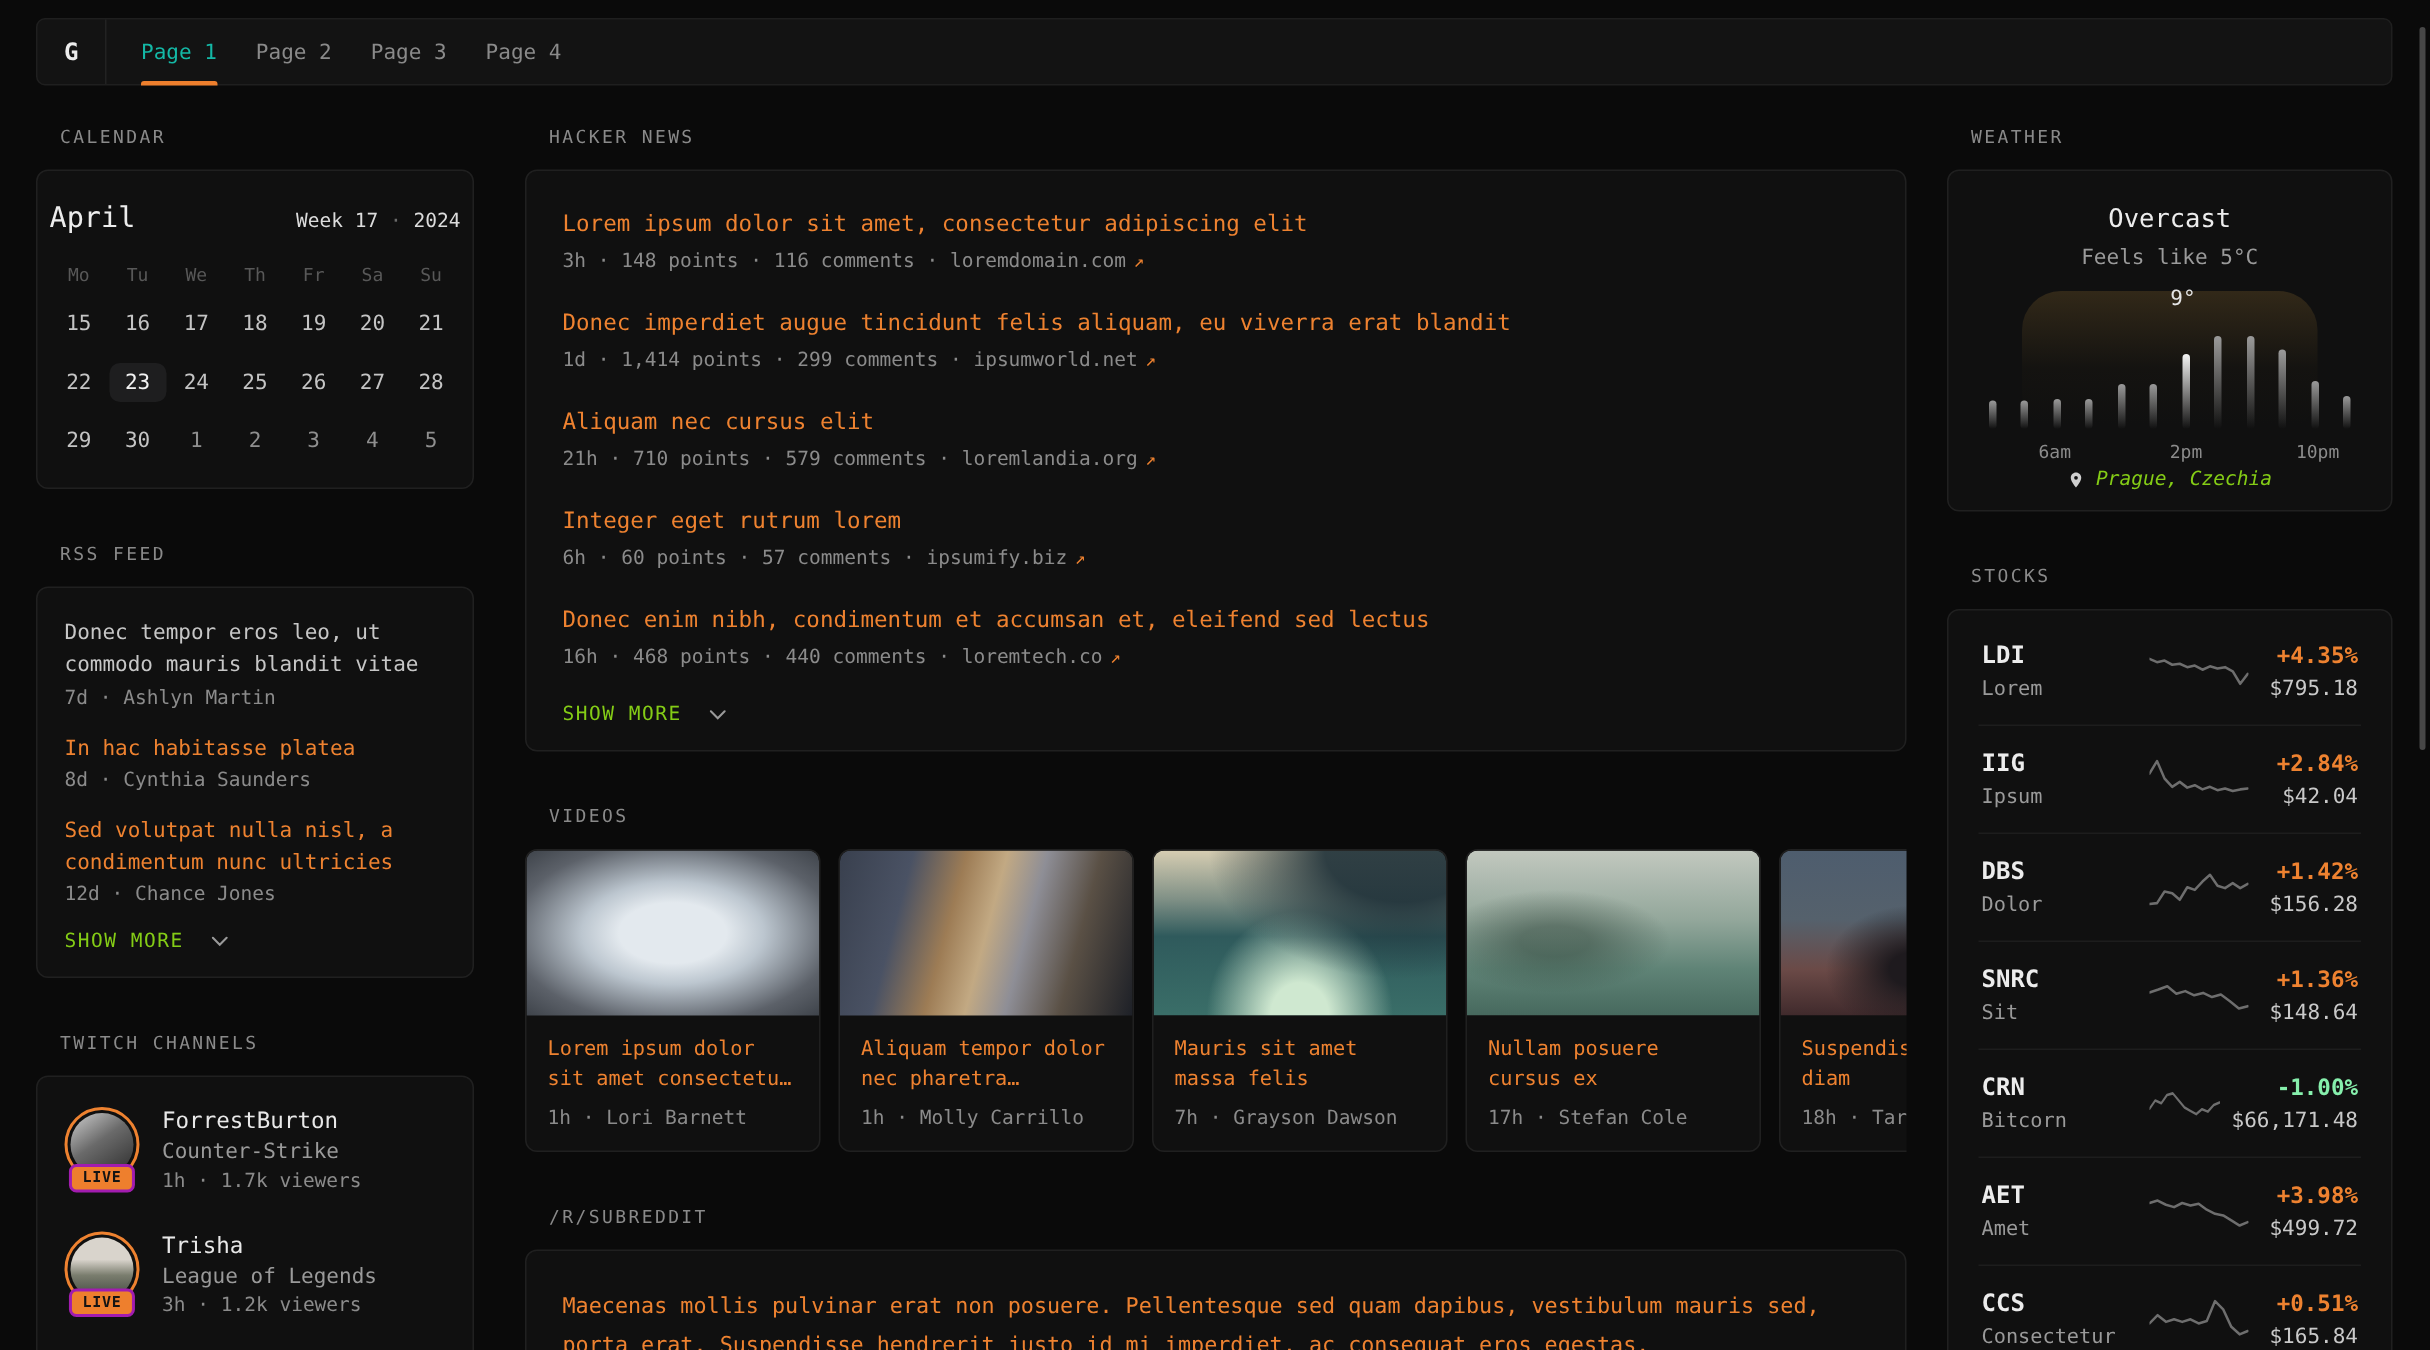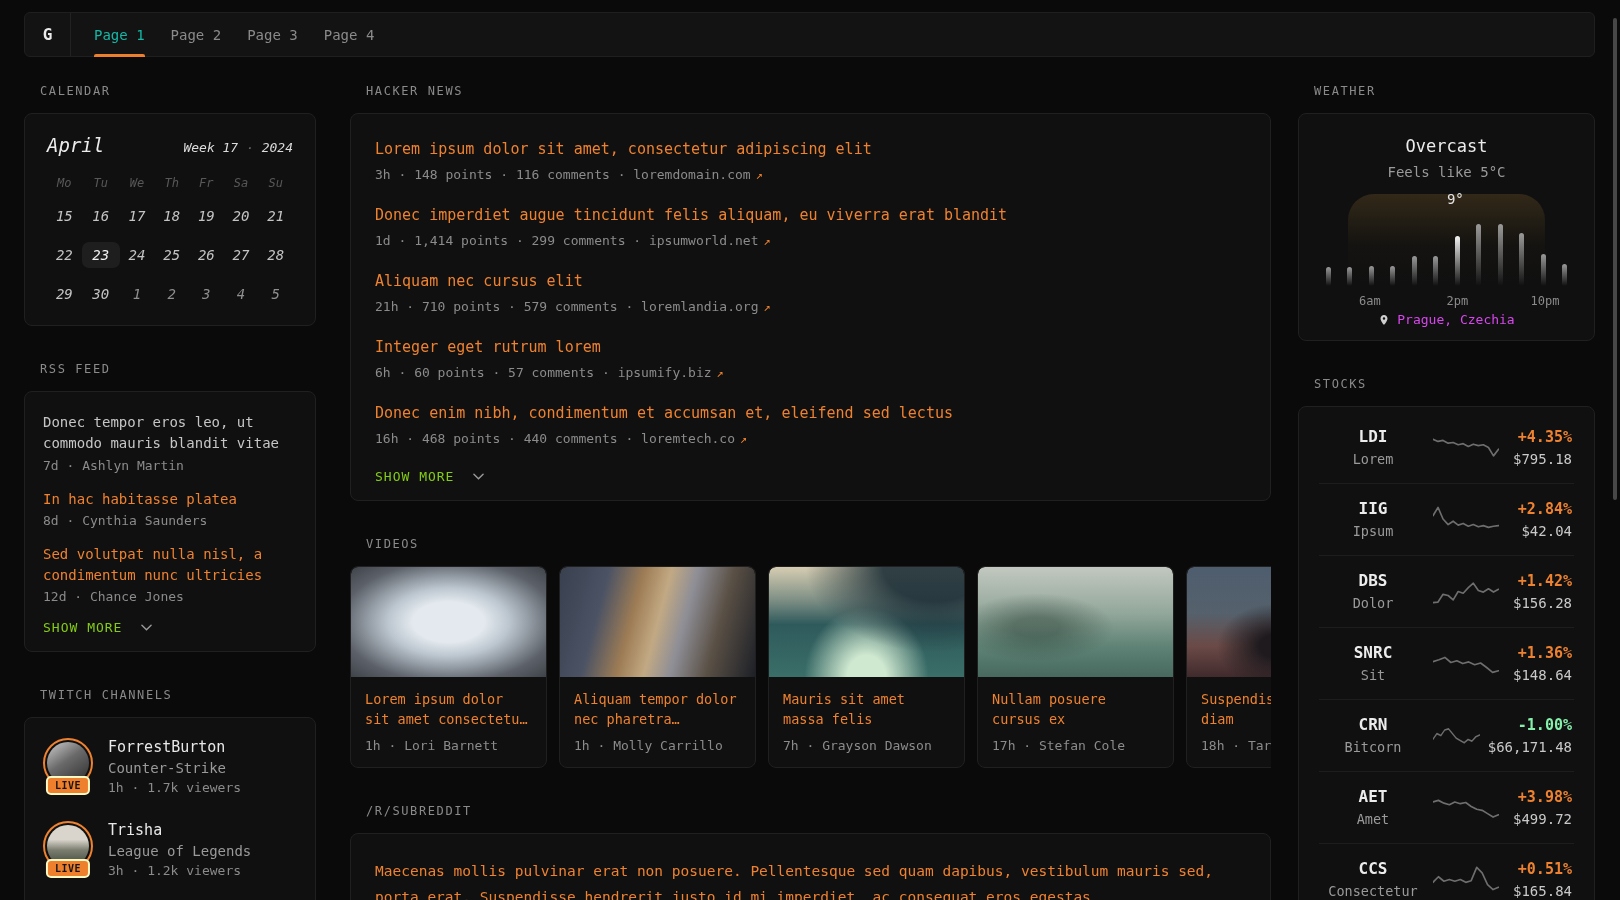--- a/index.html
+++ b/index.html
@@ -42,21 +42,21 @@
   .sec {
     font-size:12px; font-weight:normal; letter-spacing:1.6px; color:#8a8a8a;
     margin:27px 0 15px 16px;
   }
   .sec.later { margin-top:36px; }
   .card {
     background:#101010; border:1px solid #202020; border-radius:8px;
   }
 
   
-  .cal-card { padding:20px 22px 18px;font-style:italic; }
+  .cal-card { padding:20px 8px 18px; }
   .cal-head { display:flex; align-items:baseline; justify-content:space-between; }
   .cal-month { font-size:19px; color:#ececec; }
   .cal-week { font-size:13px; color:#dcdcdc; }
   .cal-week .dim { color:#6a6a6a; }
   .cal-grid {
     margin-top:20px; display:grid; grid-template-columns:repeat(7,1fr);
     row-gap:13px; text-align:center;
   }
   .dn { font-size:12px; color:#585858; }
   .dc { font-size:14px; color:#c4c4c4; line-height:26px; cursor:pointer; }
@@ -84,21 +84,21 @@
   .tw-avatar {
     width:50px; height:50px; border-radius:50%;
     border:2px solid #ee8230; padding:2px;
   }
   .tw-avatar .img { width:100%; height:100%; border-radius:50%; }
   .av1 .img { background:linear-gradient(145deg,#cfcfcf,#6a6a6a 45%,#2c2c2c); }
   .av2 .img { background:linear-gradient(180deg,#d9d4cc 0 35%,#7a7d6e 60%,#3c443c); }
   .live-badge {
     position:absolute; bottom:-7px; left:50%; transform:translateX(-50%);
     background:#ee7f2d; color:#141414; font-size:10px; font-weight:bold;
-    padding:2px 7px; border-radius:5px; border:2px solid #fef9c3; letter-spacing:.5px;
+    padding:2px 7px; border-radius:5px; border:2px solid #a21caf; letter-spacing:.5px;
   }
   .tw-name { font-size:15px; color:#e8e8e8; }
   .tw-game { font-size:14px; color:#9a9a9a; margin-top:4px; }
   .tw-meta { font-size:13px; color:#8b8b8b; margin-top:4px; }
 
   
   .hn-card { padding:25px 24px 16px; }
   .hn-item { margin-bottom:23px; }
   .hn-title { font-size:15px; color:#ee8230; line-height:1.4; cursor:pointer; }
   .hn-meta { font-size:13px; color:#8b8b8b; margin-top:7px; }
@@ -135,27 +135,27 @@
   .w-bars {
     position:absolute; left:0; right:0; bottom:22px; height:62px;
     display:flex; justify-content:space-between; align-items:flex-end;
   }
   .wbar { width:5px; border-radius:3px; background:linear-gradient(180deg,#9a9a9a,rgba(70,70,70,0)); }
   .wbar.current { background:linear-gradient(180deg,#f4f4f4,rgba(150,150,150,0)); }
   .w-now { position:absolute; top:-1px; left:54.5%; transform:translateX(-62%); font-size:14px; color:#e4e4e4; }
   .w-tick { position:absolute; bottom:0; transform:translateX(-50%); font-size:12px; color:#8b8b8b; }
   .t0 { left:18.2%; } .t1 { left:54.5%; } .t2 { left:90.9%; }
   .w-loc { display:flex; align-items:center; justify-content:center; gap:7px;
-           margin-top:4px; font-size:13px; color:#d946ef; }
+           margin-top:4px; font-size:13px; color:#84cc16;font-style:italic; }
 
   
   .stocks-card { padding:5px 20px; }
   .st-row { display:flex; align-items:center; padding:15px 2px 16px; border-top:1px solid #1d1d1d; }
   .st-row:first-child { border-top:none; }
-  .st-left { width:104px; flex:none;text-align:center; }
+  .st-left { width:104px; flex:none; }
   .st-ticker { font-size:16px; font-weight:bold; color:#ececec; }
   .st-name { font-size:13.5px; color:#9a9a9a; margin-top:5px; }
   .spark { flex:1; height:32px; max-width:80px; margin:0 8px; }
   .spark polyline { fill:none; stroke:#8d8d8d; stroke-width:1.6; opacity:.75;
                     stroke-linejoin:round; stroke-linecap:round; }
   .st-right { flex:1; text-align:right; }
   .st-change { font-size:15px; font-weight:bold; color:#ee8230; }
   .st-change.down { color:#86efac; }
   .st-price { font-size:14px; color:#c9c9c9; margin-top:5px; }
 

